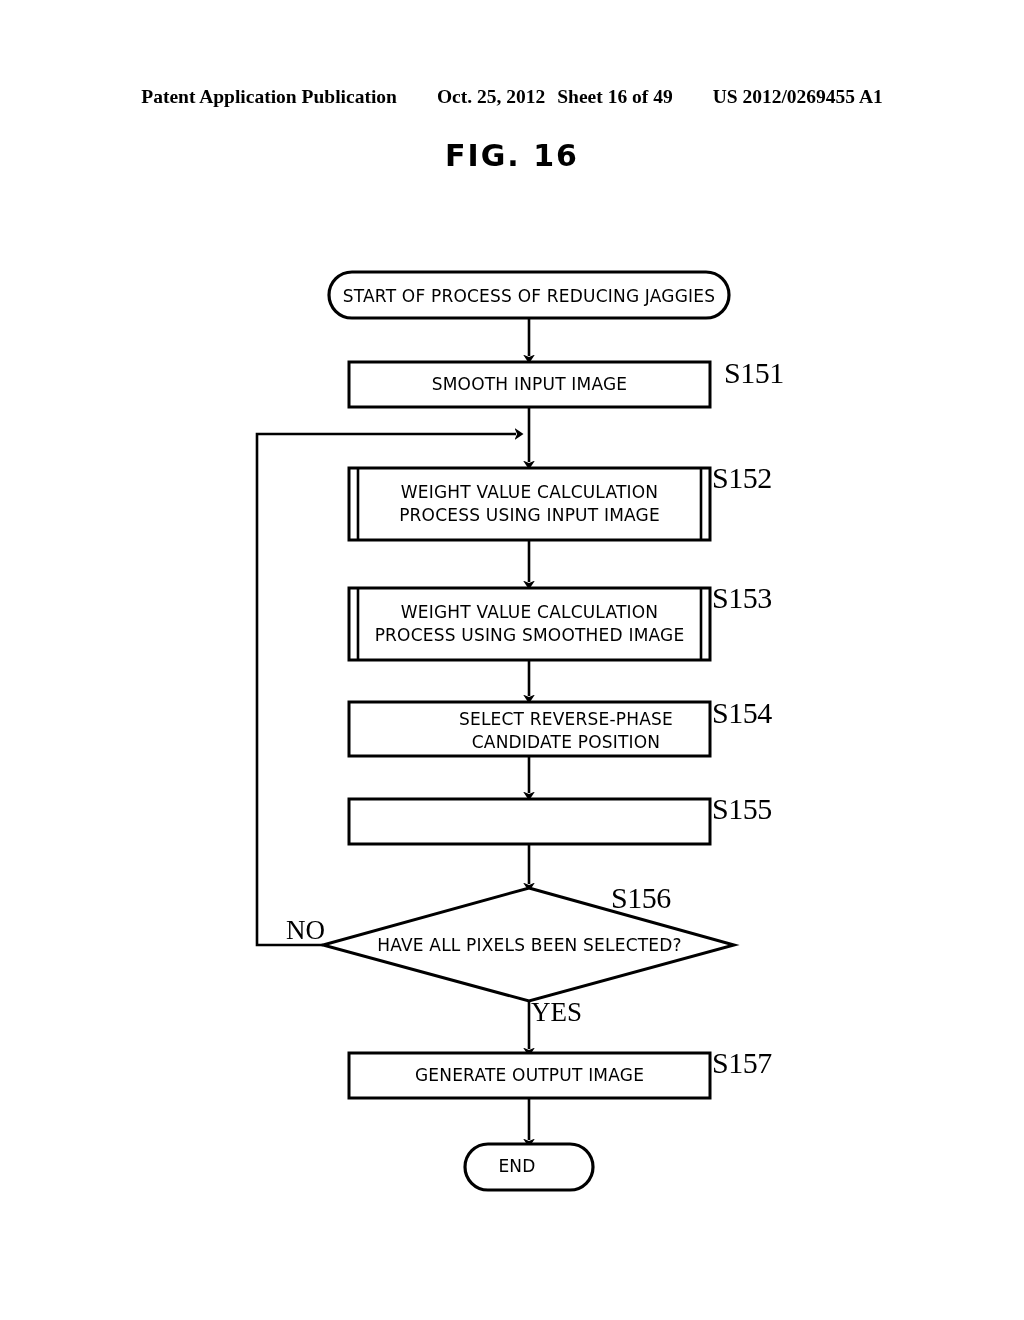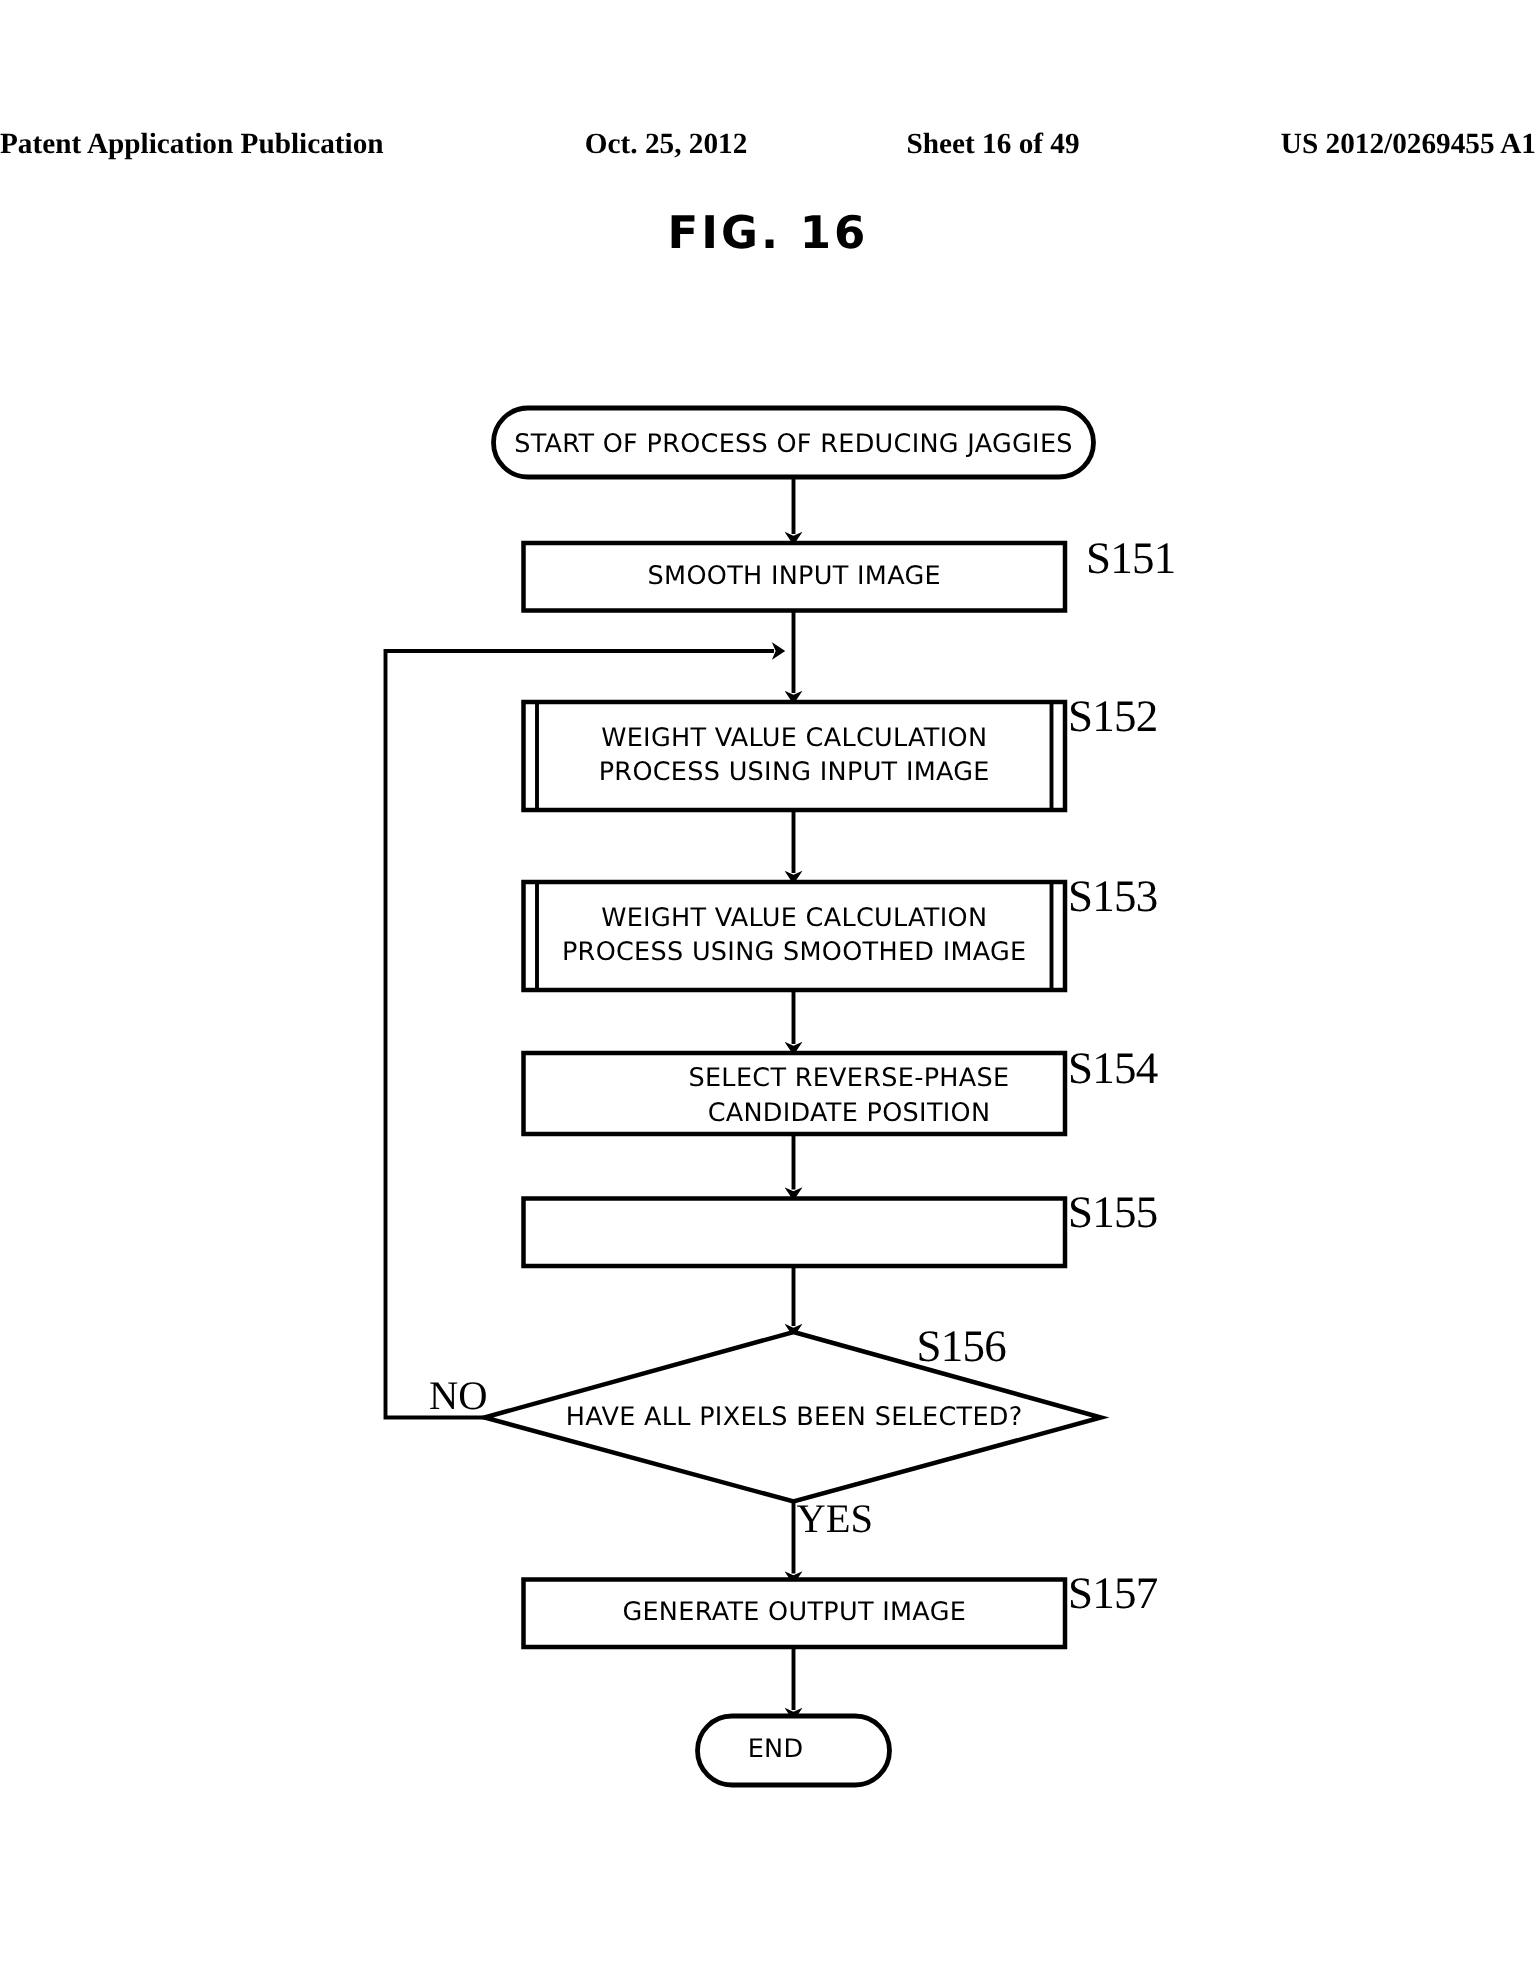--- a/index.html
+++ b/index.html
@@ -18,21 +18,21 @@
 
   
   #patent-header {
     position: absolute;
     top: 86px;
     left: 0;
     width: 1024px;
     height: 26px;
     display: flex;
     align-items: baseline;
-    justify-content: space-between;
+    justify-content: center;
     font-family: "Liberation Serif", serif;
     font-weight: bold;
     font-size: 19.5px;
     letter-spacing: 0px;
     white-space: nowrap;
   }
   #patent-header .hdr-pub { margin-right: 40px; }
   #patent-header .hdr-date { margin-right: 12px; }
   #patent-header .hdr-sheet { margin-right: 40px; }
 

